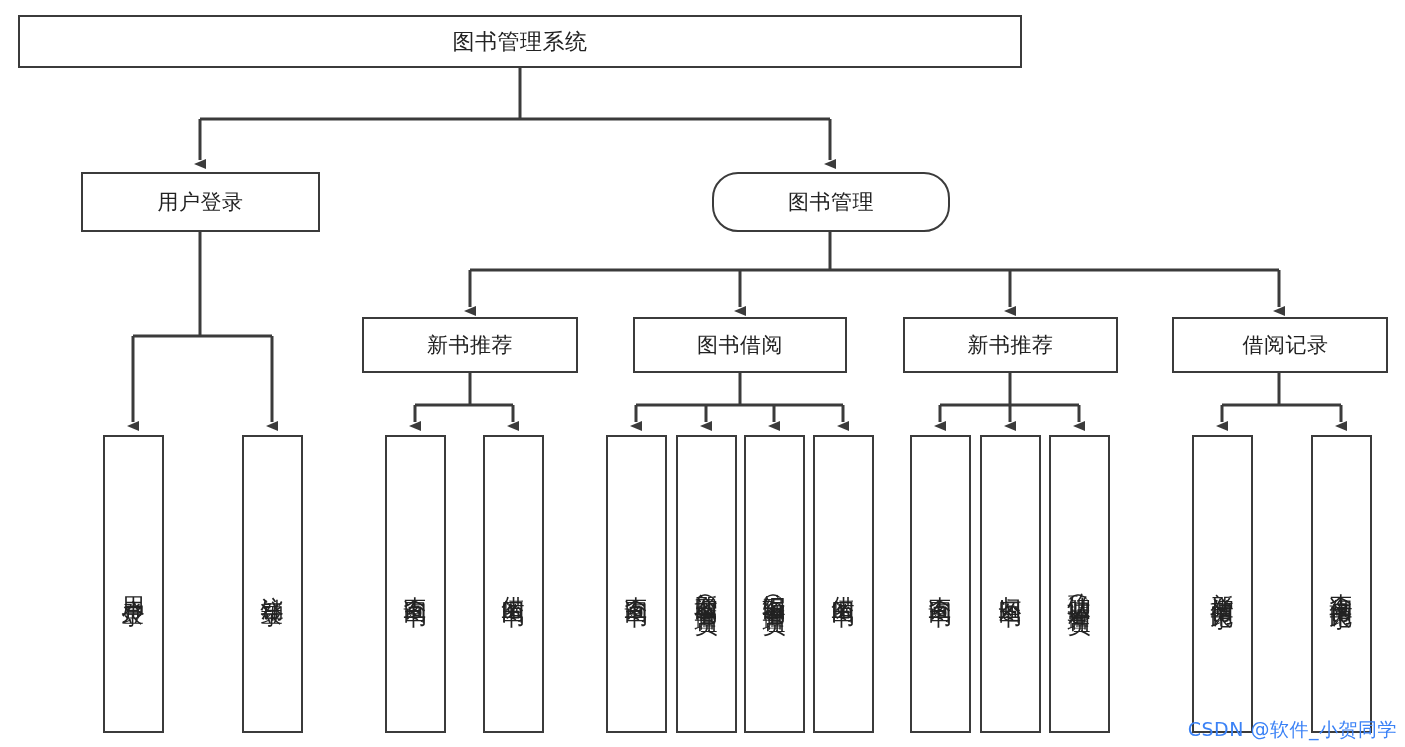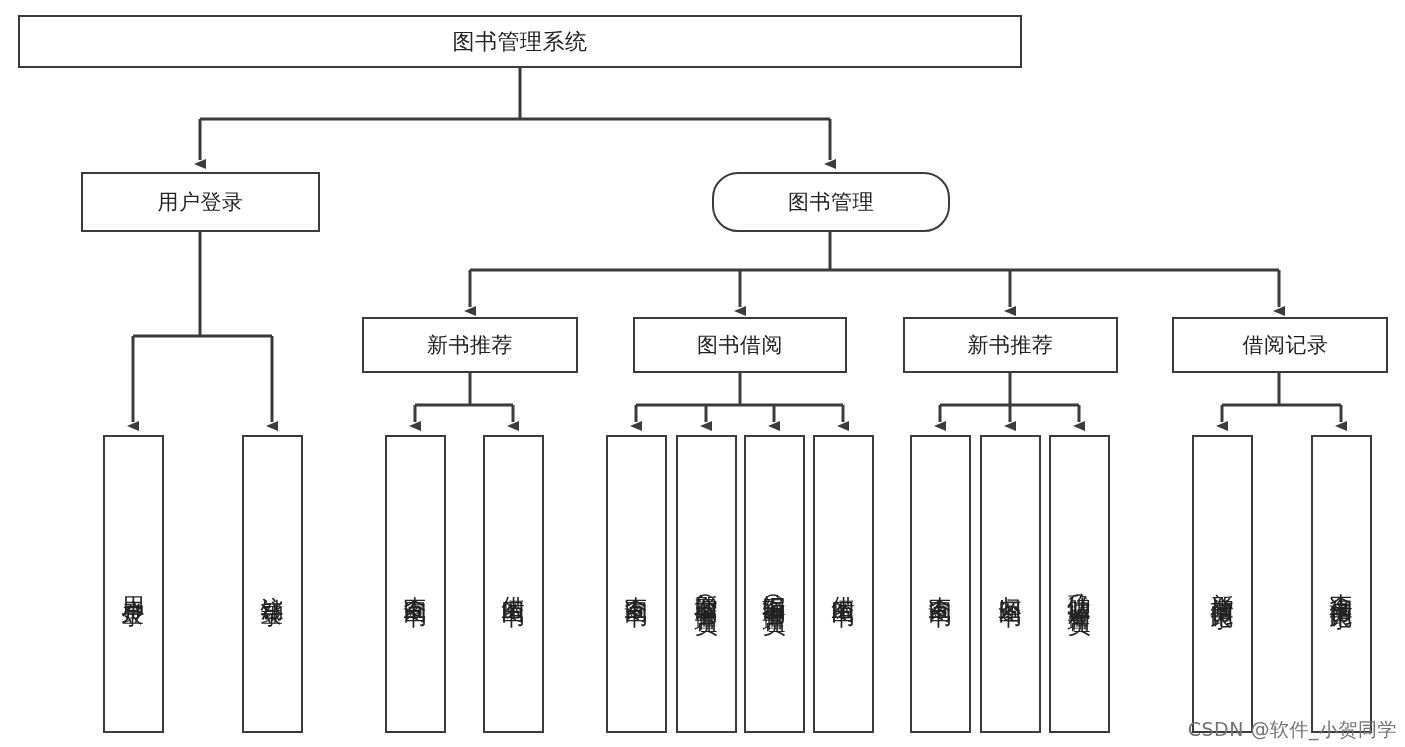--- a/index.html
+++ b/index.html
@@ -68,21 +68,21 @@
   }
   .node.vert.top .label {
     align-items: flex-start;
     padding-top: 4px;
   }
   .watermark {
     position: absolute;
     right: 8px;
     bottom: 4px;
     font-size: 19px;
-    color: #737373;
+    color: #3b82f6;
     white-space: nowrap;
     letter-spacing: 0.5px;
   }
 </style>
 </head>
 <body>
 
 <div id="canvas">
 
   <svg class="connectors" viewBox="0 0 1405 747">

